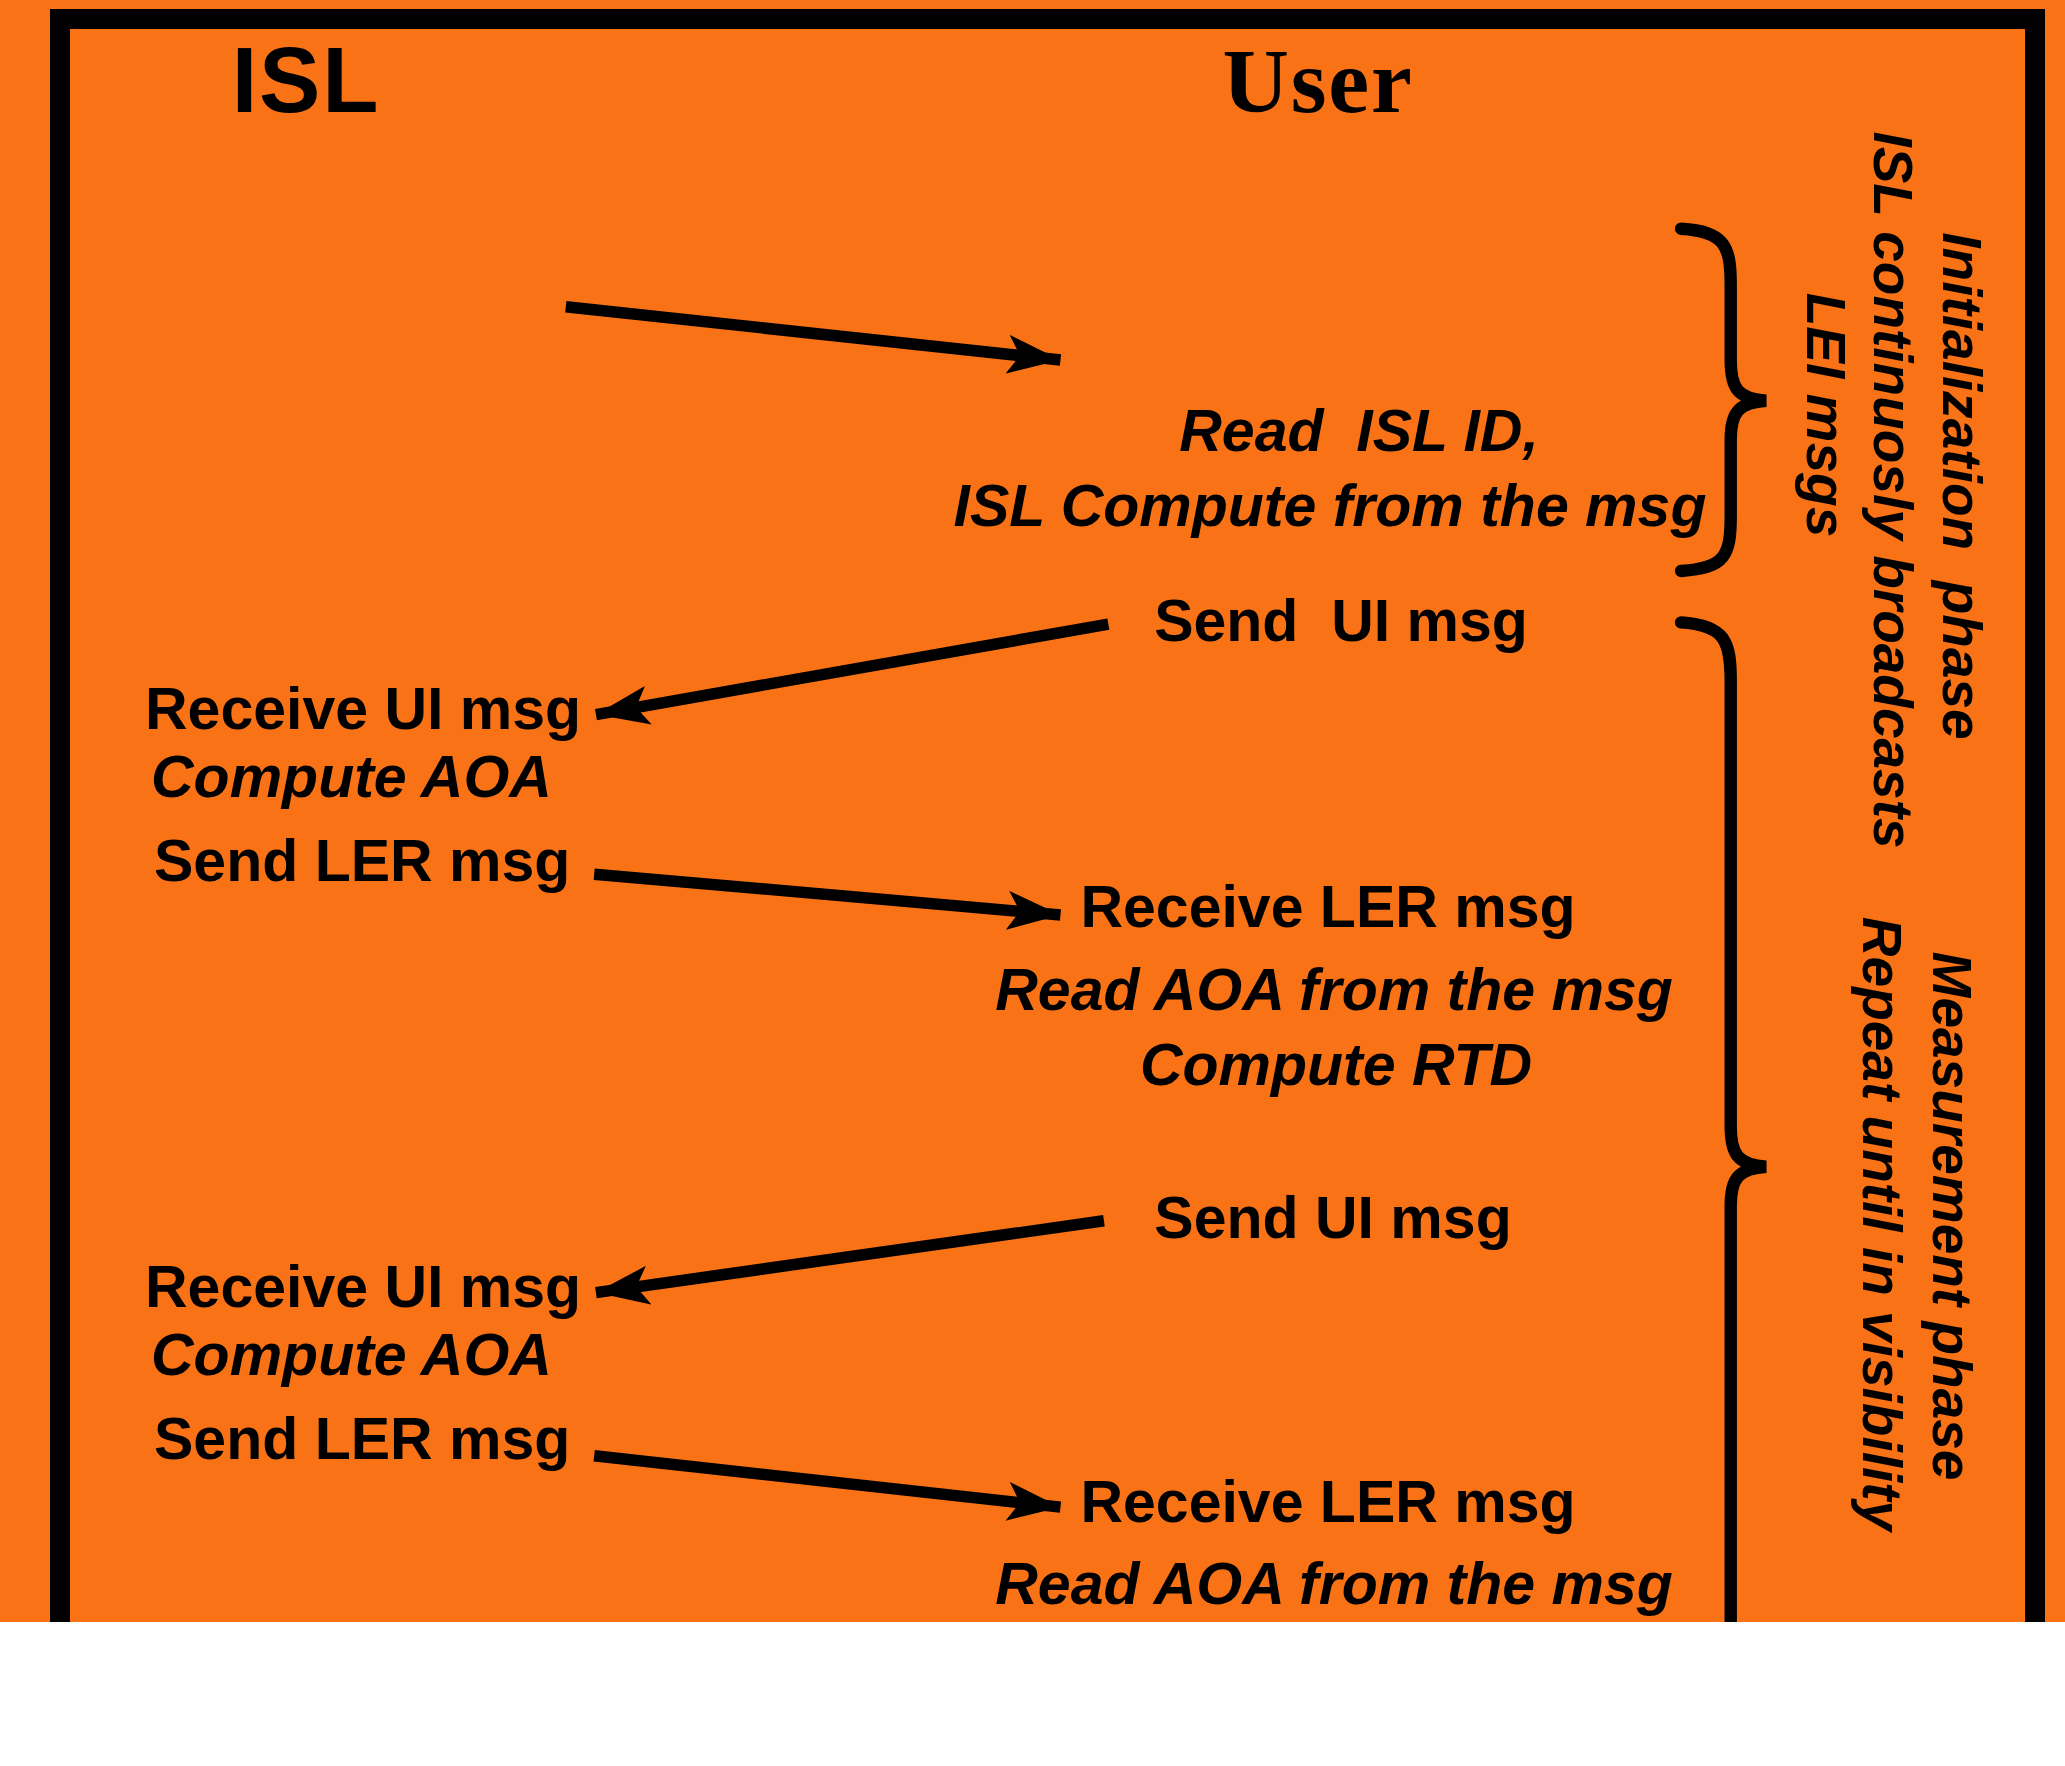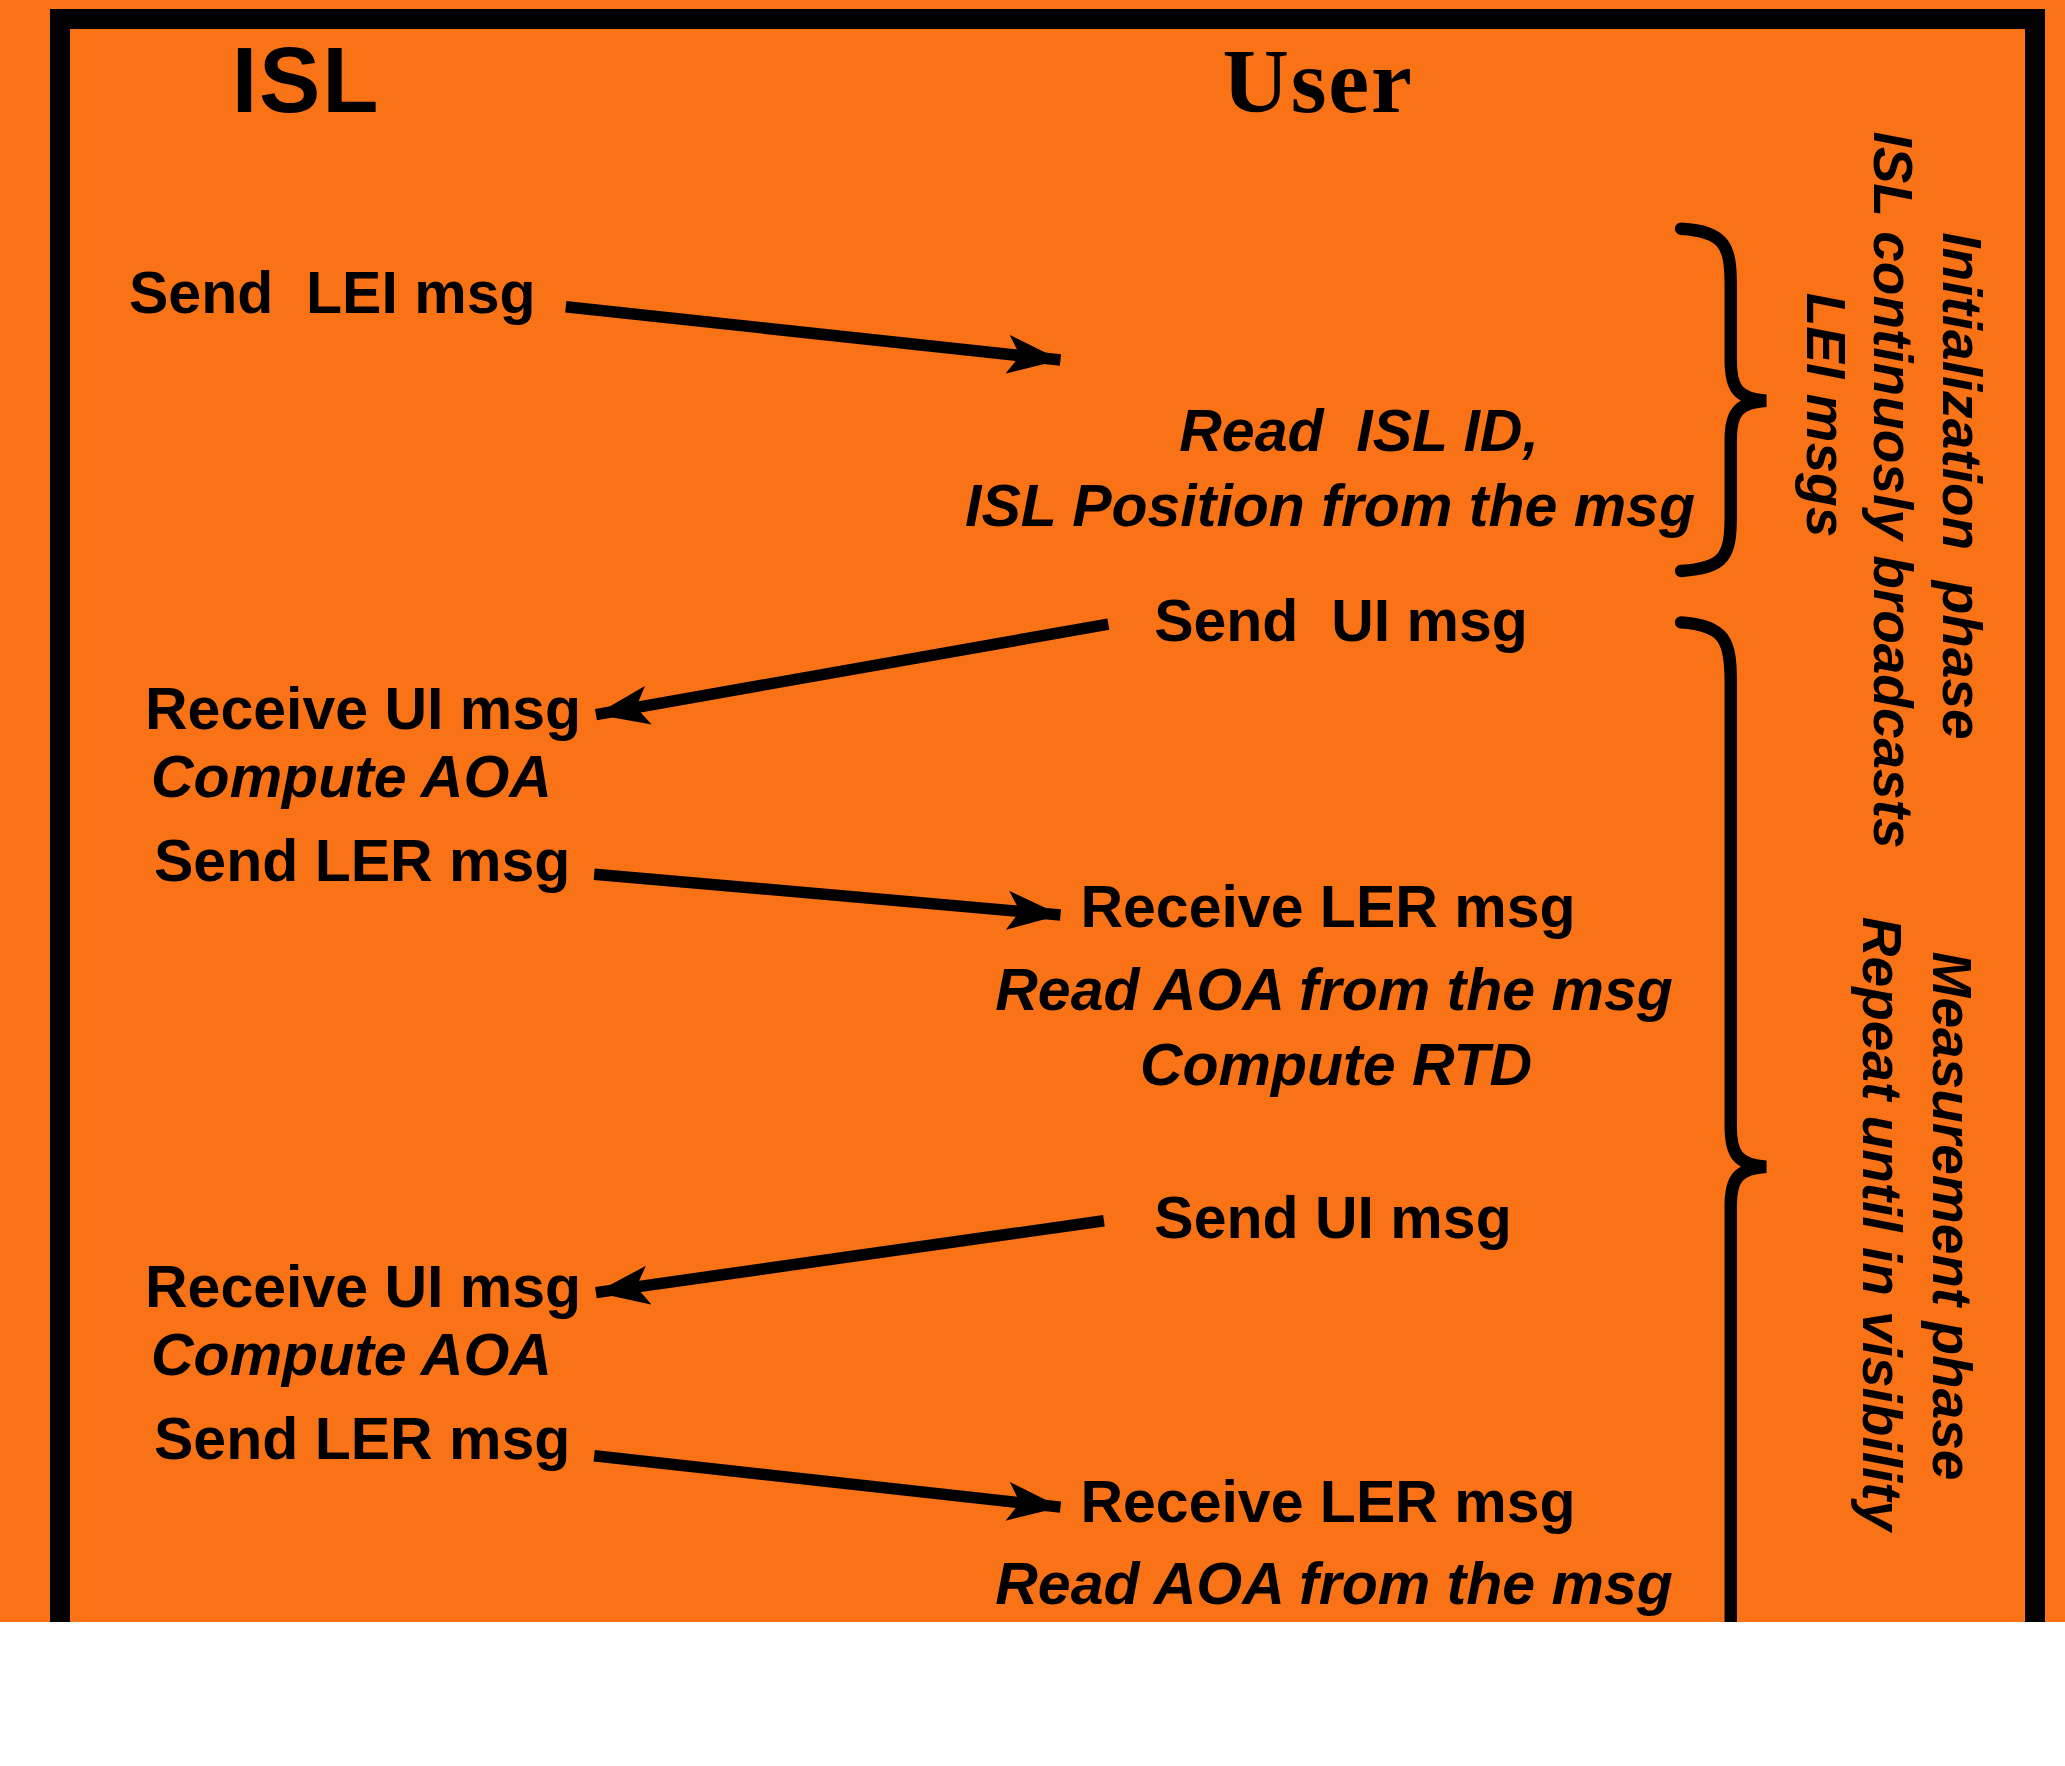--- a/index.html
+++ b/index.html
@@ -51,30 +51,29 @@
 </head>
 <body>
 
 <div class="canvas">
 
   <div class="frame"></div>
 
   <div class="hdr" style="left:306px; top:34px;">ISL</div>
   <div class="hdr" style="left:1318px; top:35px;font-family:Liberation Serif, serif;">User</div>
 
-  <div class="msg" style="left:129px; top:264px;">Send  LEI msg</div>
   <div class="msg" style="left:145px; top:680px;">Receive UI msg</div>
   <div class="msg it" style="left:151px; top:748px;">Compute AOA</div>
   <div class="msg" style="left:154px; top:832px;">Send LER msg</div>
   <div class="msg" style="left:145px; top:1258px;">Receive UI msg</div>
   <div class="msg it" style="left:151px; top:1326px;">Compute AOA</div>
   <div class="msg" style="left:154px; top:1410px;">Send LER msg</div>
 
   <div class="msg ctr it" style="left:1359px; top:402px;">Read  ISL ID,</div>
-  <div class="msg ctr it" style="left:1330px; top:477px;">ISL Position from the msg</div>
+  <div class="msg ctr it" style="left:1330px; top:477px;">ISL Compute from the msg</div>
   <div class="msg ctr" style="left:1341px; top:592px;">Send  UI msg</div>
   <div class="msg ctr" style="left:1328px; top:878px;">Receive LER msg</div>
   <div class="msg ctr it" style="left:1334px; top:961px;">Read AOA from the msg</div>
   <div class="msg ctr it" style="left:1336px; top:1036px;">Compute RTD</div>
   <div class="msg ctr" style="left:1333px; top:1189px;">Send UI msg</div>
   <div class="msg ctr" style="left:1328px; top:1473px;">Receive LER msg</div>
   <div class="msg ctr it" style="left:1334px; top:1555px;">Read AOA from the msg</div>
   <div class="msg ctr it" style="left:1336px; top:1630px;">Compute RTD</div>
 
   <div class="rot" style="left:1961px; top:486px;">Initialization  phase</div>

